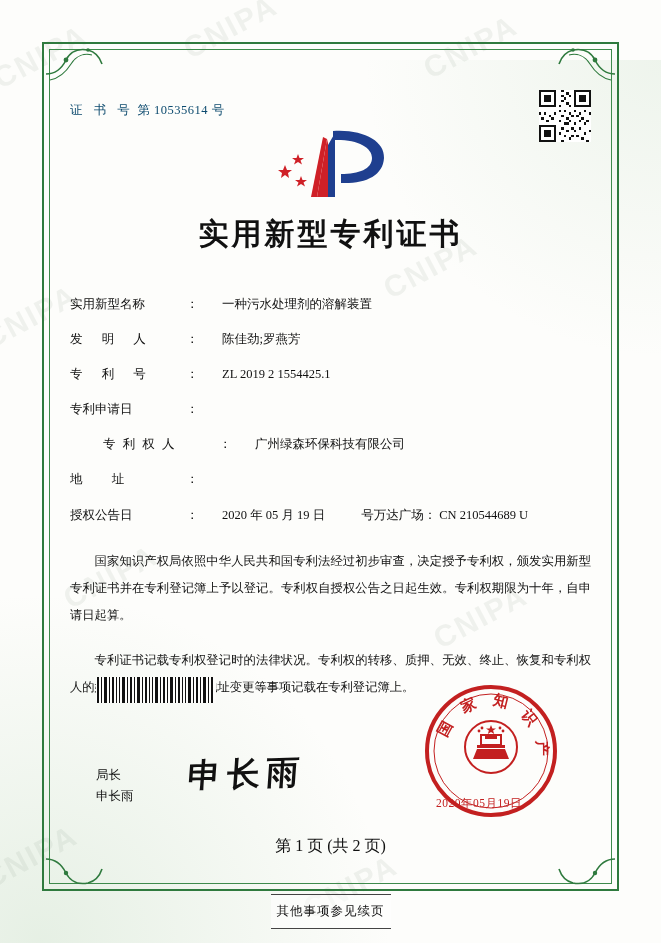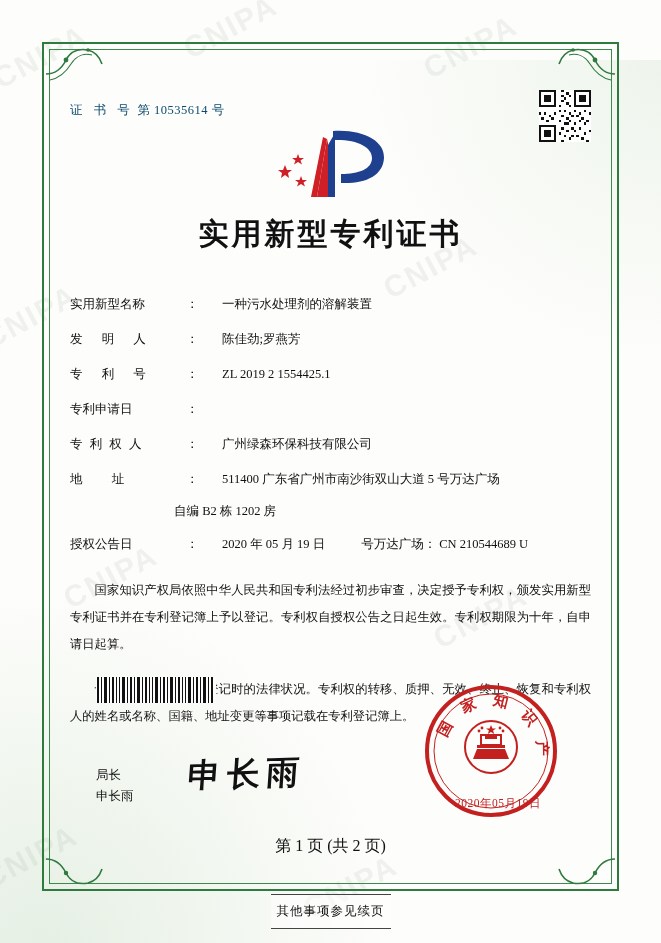--- a/index.html
+++ b/index.html
@@ -134,21 +134,21 @@
   }
   .f-label {
     width: 92px;
     flex: 0 0 92px;
     white-space: nowrap;
   }
   .f-colon { width: 12px; flex: 0 0 12px; }
   .f-value { flex: 1 1 auto; }
   .sp13 { letter-spacing: 13px; }
   .sp8  { letter-spacing: 8px; }
-  .sp2  { letter-spacing: 2px; }
+  .sp2  { letter-spacing: 2px; margin-left: 33px; }
   .addr-cont {
     margin-left: 104px;
     line-height: 24px;
   }
 
   .two-col {
     display: flex;
     align-items: flex-start;
     margin-top: 6px;
   }
@@ -193,21 +193,21 @@
   }
 
   
   .seal {
     position: absolute;
     right: 30px; bottom: 42px;
     width: 140px; height: 140px;
   }
   .seal-date {
     position: absolute;
-    right: 29px; bottom: 52px;
+    right: 48px; bottom: 52px;
     width: 128px;
     text-align: center;
     font-size: 11.5px;
     color: #c32020;
     letter-spacing: 0.5px;
   }
 
   .page-no {
     position: absolute;
     left: 0; right: 0; bottom: 6px;
@@ -410,23 +410,21 @@
 
       <div class="field">
         <div class="f-label sp2">专 利 权 人</div>
         <div class="f-colon">：</div>
         <div class="f-value">广州绿森环保科技有限公司</div>
       </div>
 
       <div class="field">
         <div class="f-label sp13">地 址</div>
         <div class="f-colon">：</div>
-        <div class="f-value">511400 广东省广州市南沙街双山大道 5 号万达广场</div>
-      </div>
-      <div class="addr-cont">自编 B2 栋 1202 房</div>
+      </div>
 
       <div class="two-col">
         <div class="field" style="margin-bottom:0;">
           <div class="f-label">授权公告日</div>
           <div class="f-colon">：</div>
           <div class="f-value">2020 年 05 月 19 日</div>
         </div>
         <div class="right">
           <span>号万达广场</span><span>：</span>
           <span>CN 210544689 U</span>

